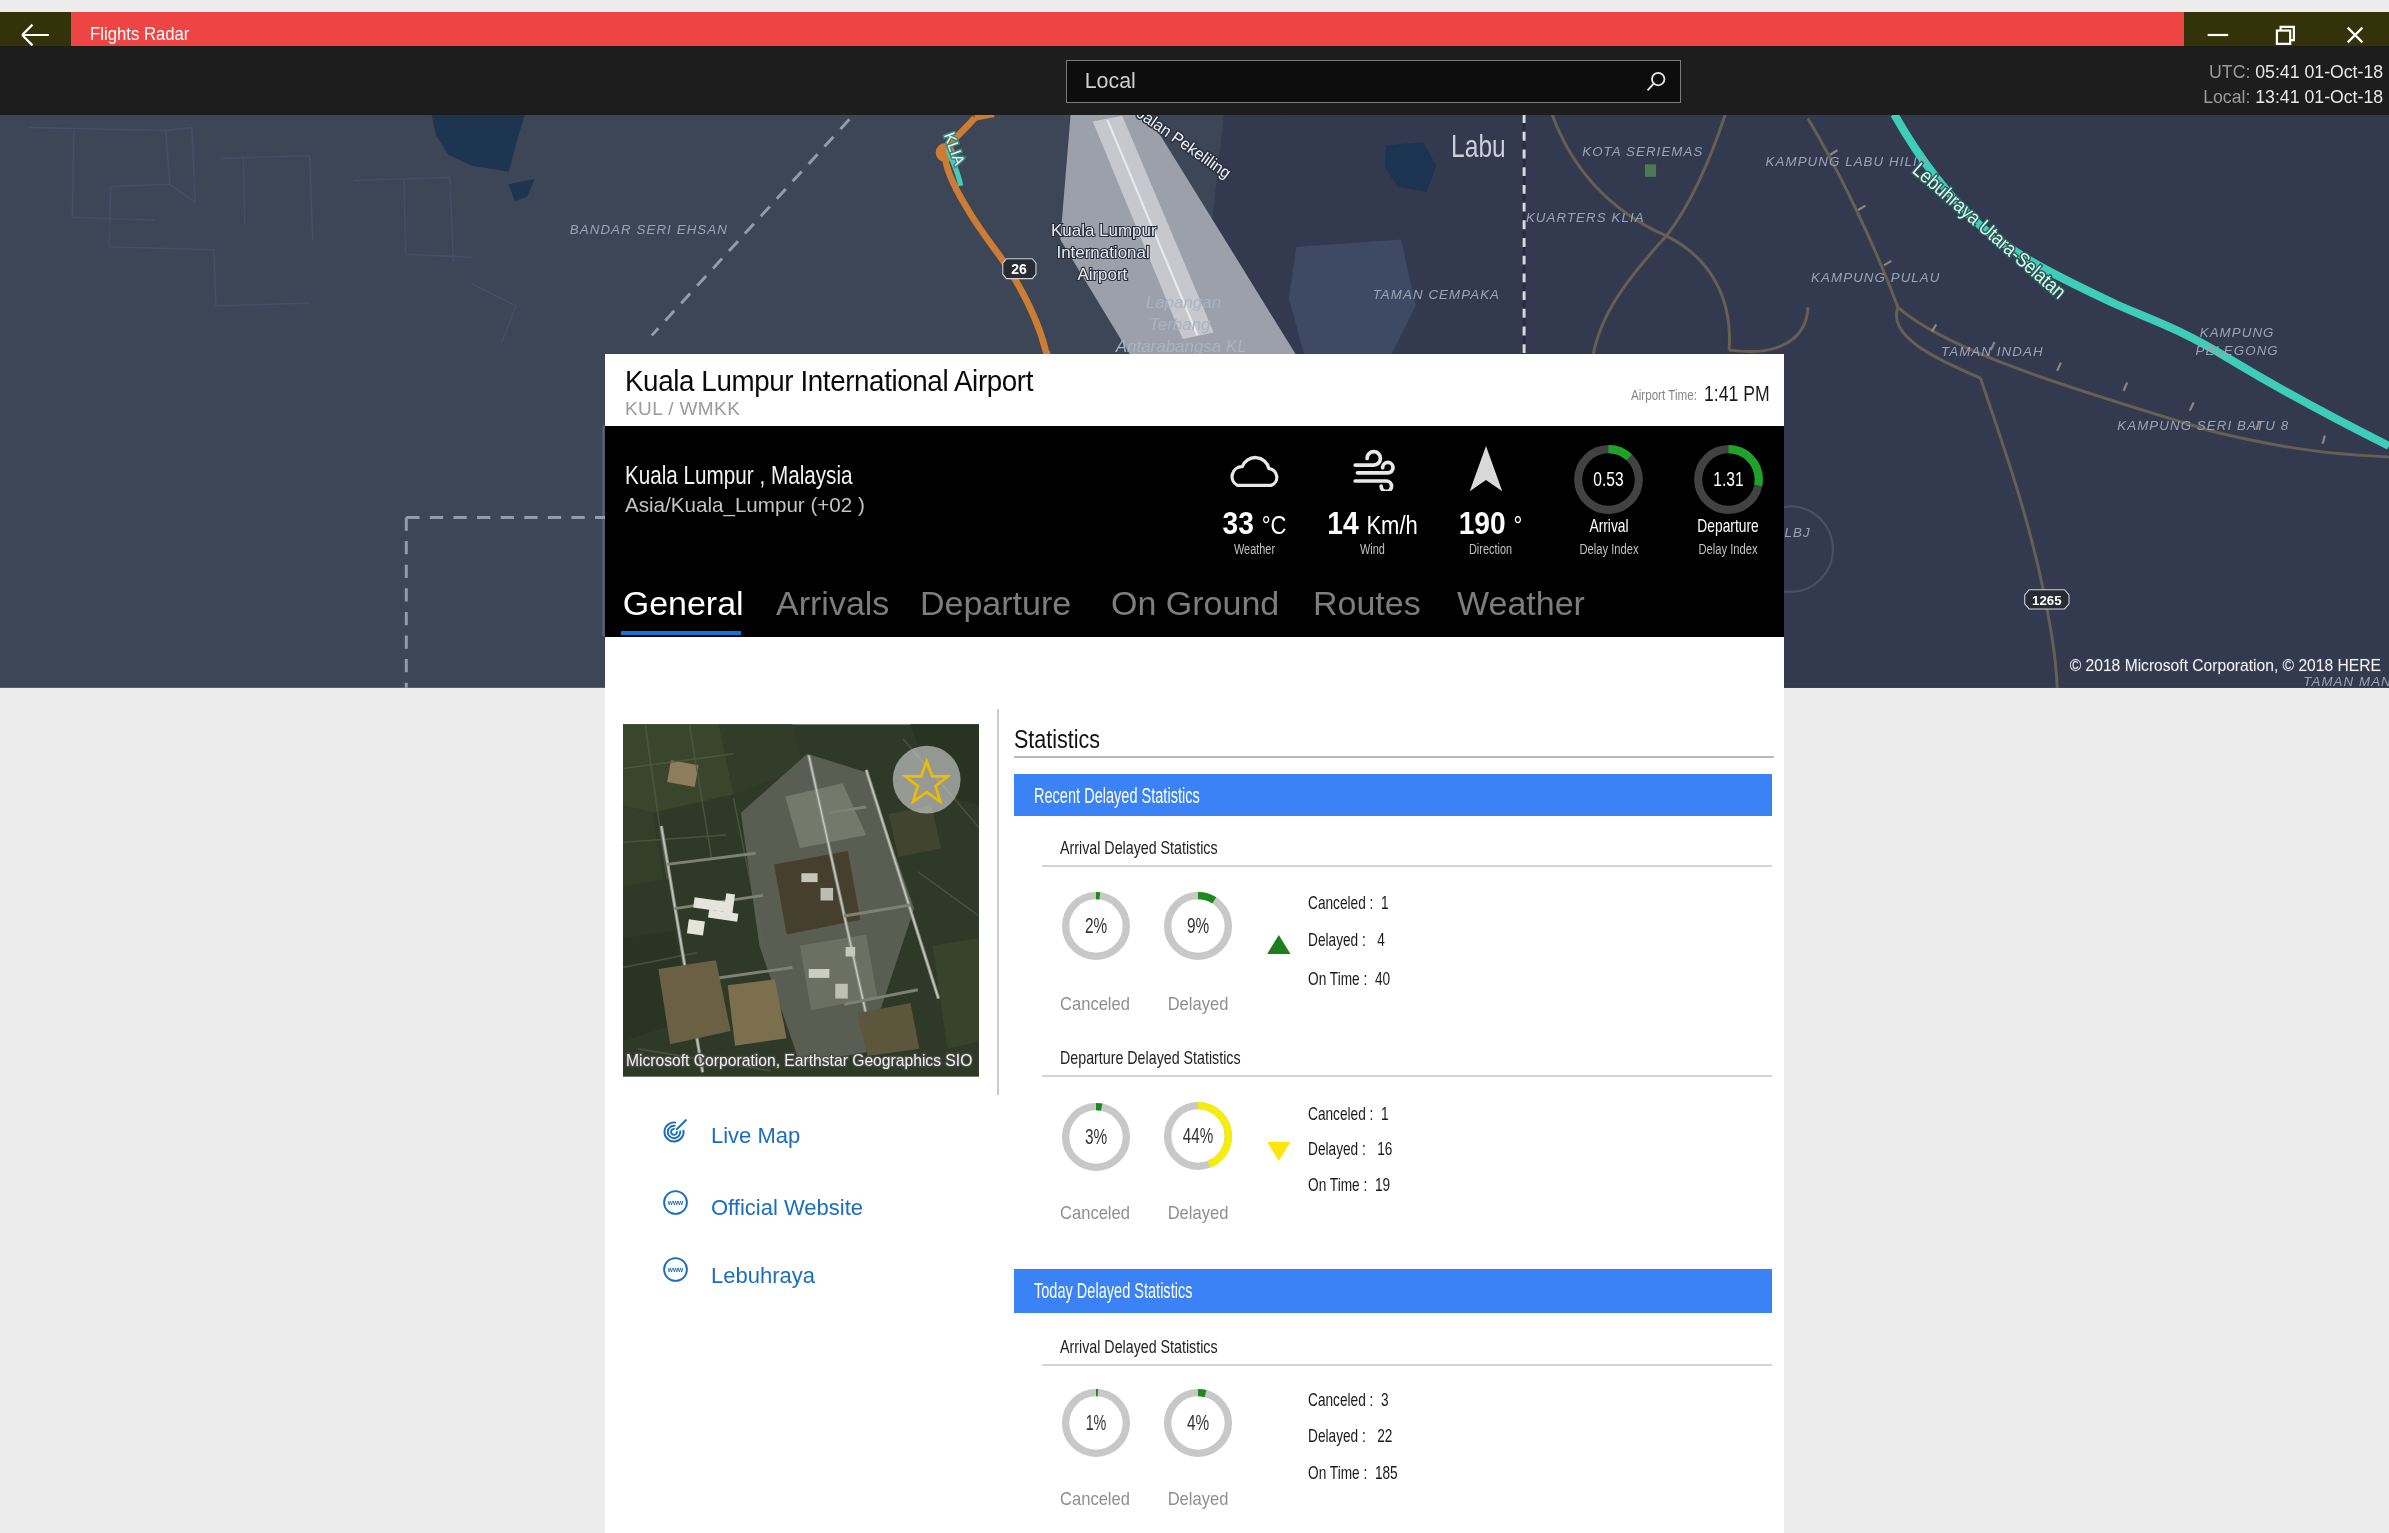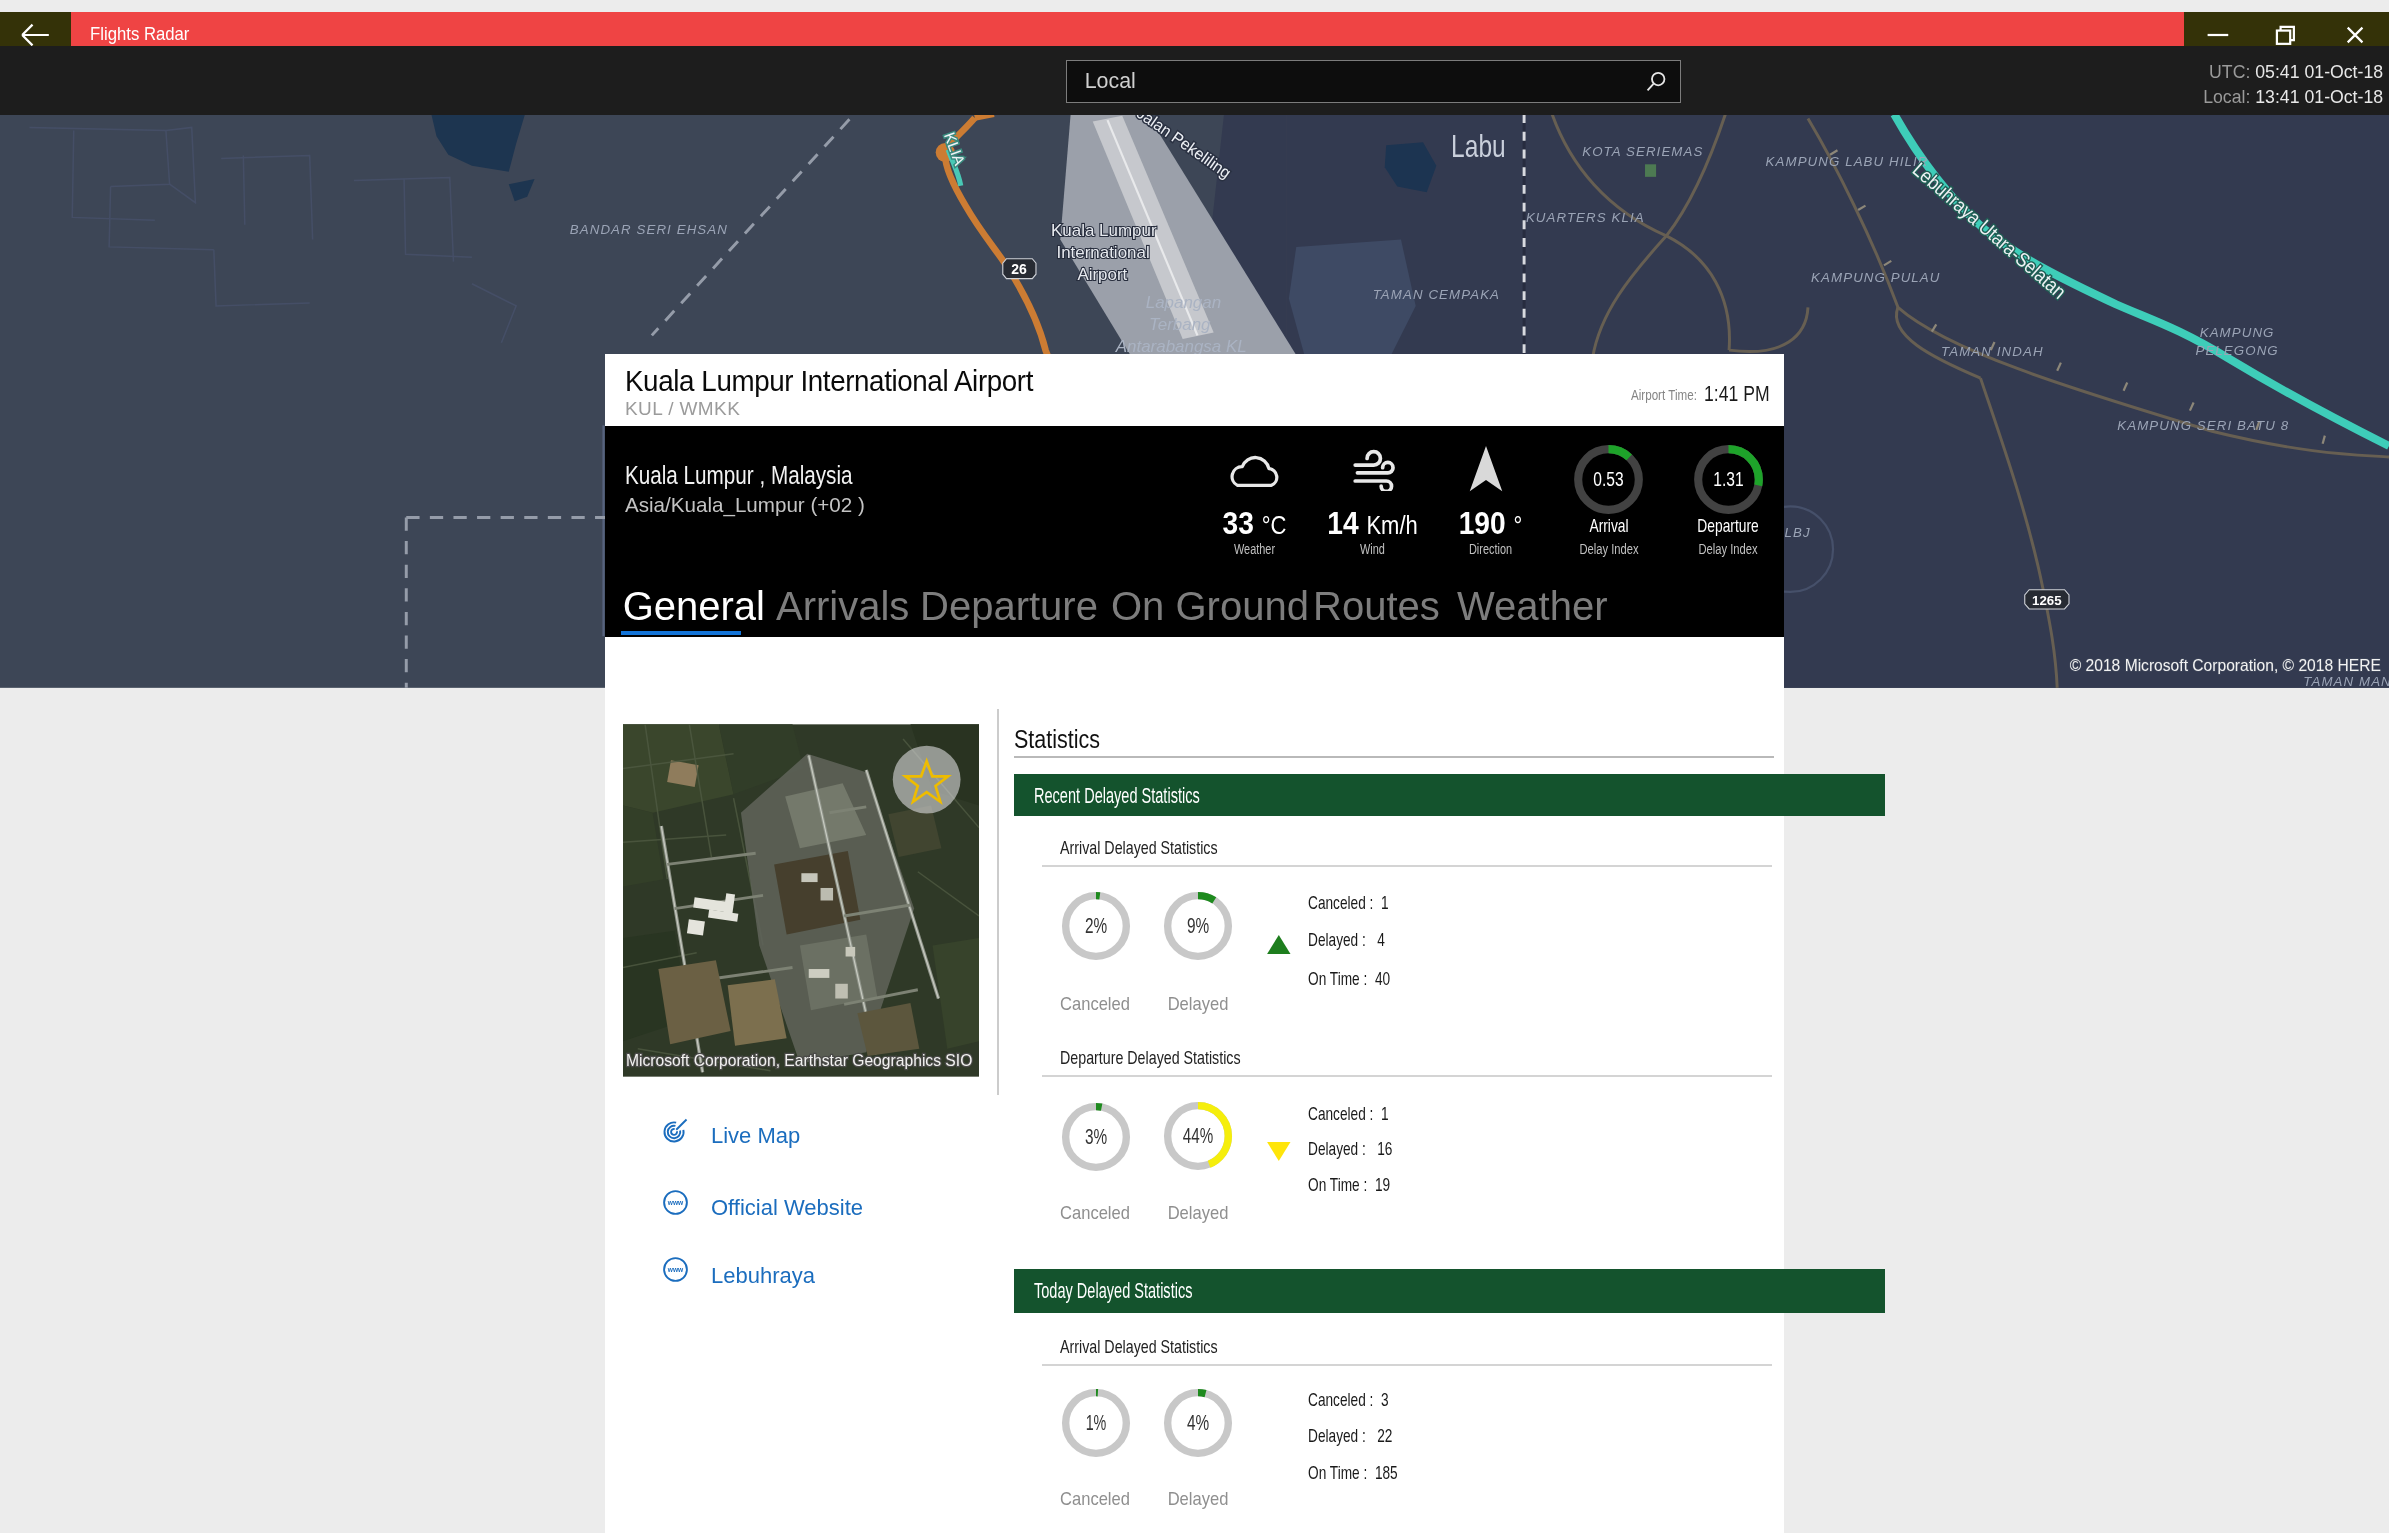--- a/index.html
+++ b/index.html
@@ -25,29 +25,29 @@
   #ptimeval{position:absolute;left:1099px;top:26.5px;font-size:22px;color:#1a1a1a;white-space:nowrap;display:inline-block;transform:scaleX(.8);transform-origin:0 50%;}
   #blackbar{position:absolute;left:0;top:72px;width:1179px;height:211px;background:#000;}
   .loc1{position:absolute;left:20px;top:106px;font-size:26.5px;font-weight:300;color:#f2f2f2;display:inline-block;transform:scaleX(.78);transform-origin:0 0;}
   .loc2{position:absolute;left:20px;top:139px;font-size:20.6px;font-weight:300;color:#c3c3c3;display:inline-block;transform:scaleX(1);transform-origin:0 0;}
   .wval{position:absolute;top:151px;width:147px;text-align:center;color:#fff;font-size:32px;font-weight:600;white-space:nowrap;transform:scaleX(.88);}
   .wval .un{font-size:25px;font-weight:400;}
   .wlab{position:absolute;top:187px;width:147px;text-align:center;color:#c0c0c0;font-size:14px;transform:scaleX(.78);}
   .gname{position:absolute;top:162px;width:162px;text-align:center;color:#fff;font-size:17.7px;transform:scaleX(.78);}
   .glab{position:absolute;top:187px;width:162px;text-align:center;color:#c0c0c0;font-size:14px;transform:scaleX(.8);}
   
-  .tab{position:absolute;top:230px;font-size:40px;font-weight:300;color:#7d7d7d;white-space:nowrap;}
+  .tab{position:absolute;top:230px;font-size:34px;font-weight:300;color:#7d7d7d;white-space:nowrap;}
   .tabsel{color:#fff;}
   #tabline{position:absolute;left:15.5px;top:277px;width:120px;height:4.4px;background:#1374d8;}
   
   .divider{position:absolute;left:392px;top:355px;width:1.5px;height:386px;background:#ccc;}
   .linkrow{position:absolute;left:106px;font-size:22px;color:#1b6dbe;}
   .linkicon{position:absolute;left:58px;}
   .sheader{font-size:25px;color:#111;display:inline-block;transform:scaleX(.86);transform-origin:0 0;}
-  .sbar{position:absolute;left:0;width:871px;height:42px;background:#14532d;color:#fff;font-size:24px;}
+  .sbar{position:absolute;left:0;width:758px;height:42px;background:#3b82f6;color:#fff;font-size:24px;}
   .sbar span{position:absolute;left:20px;top:9.6px;font-size:21.4px;display:inline-block;transform:scaleX(.68);transform-origin:0 0;}
   .ssub{position:absolute;left:46px;font-size:19px;color:#222;display:inline-block;transform:scaleX(.75);transform-origin:0 0;}
   .hl{position:absolute;background:#d4d4d4;height:1.5px;}
   .srow{position:absolute;font-size:19px;color:#1a1a1a;white-space:pre;display:inline-block;transform:scaleX(.72);transform-origin:0 0;}
   .slab{position:absolute;font-size:18.4px;color:#8f8f8f;text-align:center;width:140px;display:inline-block;transform:scaleX(.9);}
   .pct{font-size:29px;fill:#333;}
   text{font-family:"Liberation Sans",sans-serif;}
 </style></head>
 <body>
 <div id="page">

